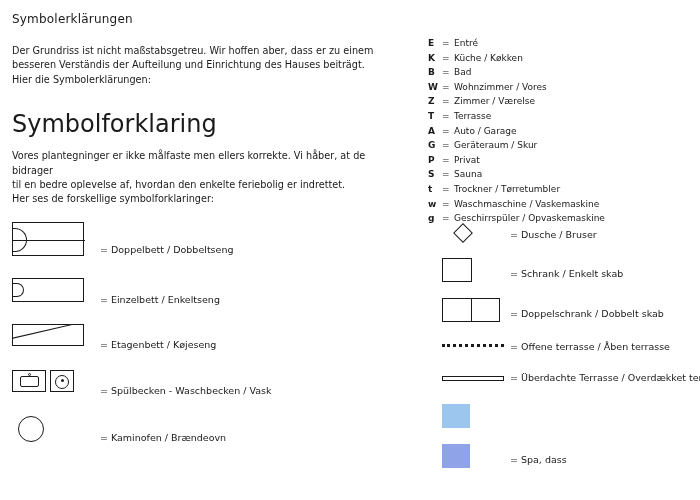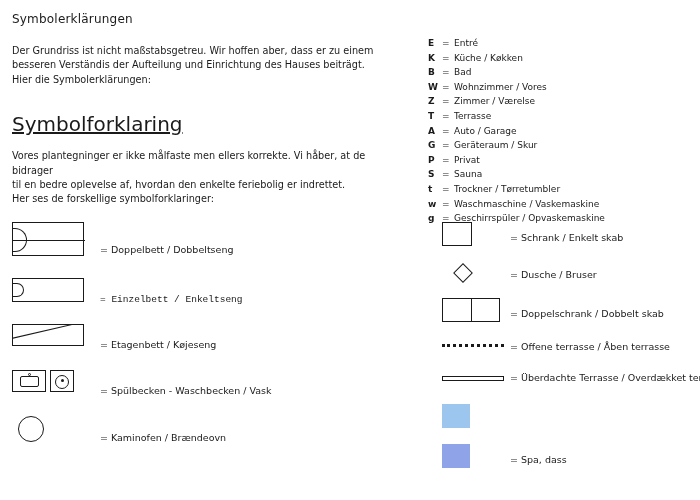--- a/index.html
+++ b/index.html
@@ -35,25 +35,24 @@
     line-height: 26px;
   }
   .para {
     font-size: 9.7px;
     line-height: 14.4px;
     margin: 12px 0 0 0;
     color: #1a1a1a;
   }
   .para .ln { display: block; }
   .title-dk {
-    font-size: 20px;
+    font-size: 24px;
     font-weight: normal;
     margin: 24px 0 0 0;
     line-height: 26px;
-    text-decoration: underline;
   }
 
   
   .legend-left {
     position: absolute;
     left: 12px;
     top: 222px;
     width: 400px;
   }
   .lrow {
@@ -305,21 +304,21 @@
       <div class="sym">
         <div class="bed-double"></div>
       </div>
       <div class="lbl" style="top:22px;">= Doppelbett / Dobbeltseng</div>
     </div>
 
     <div class="lrow" style="height:46px; margin-top:4px;">
       <div class="sym">
         <div class="bed-single"></div>
       </div>
-      <div class="lbl" style="top:16px;font-family:Liberation Mono, monospace;">= Einzelbett / Enkeltseng</div>
+      <div class="lbl" style="top:16px;">= Einzelbett / Enkeltseng</div>
     </div>
 
     <div class="lrow" style="height:46px;text-align:right;">
       <div class="sym">
         <div class="bunk"></div>
       </div>
       <div class="lbl" style="top:15px;">= Etagenbett / Køjeseng</div>
     </div>
 
     <div class="lrow" style="height:46px;">
@@ -410,34 +409,34 @@
     </div>
     <div class="abbr-row">
       <span class="abbr-key">g</span>
       <span class="abbr-eq">=</span>
       <span class="abbr-val">Geschirrspüler / Opvaskemaskine</span>
     </div>
   </div>
 
   <div class="legend-right">
 
+    <div class="rrow" style="height:36px;">
+      <div class="sym" style="left:28px; top:4px;">
+        <div class="shower"></div>
+      </div>
+      <div class="lbl" style="top:7px;">= Dusche / Bruser</div>
+    </div>
+
     <div class="rrow" style="height:40px;">
       <div class="sym" style="left:14px;">
         <div class="cab-single"></div>
       </div>
       <div class="lbl" style="top:10px;">= Schrank / Enkelt skab</div>
     </div>
 
-    <div class="rrow" style="height:36px;">
-      <div class="sym" style="left:28px; top:4px;">
-        <div class="shower"></div>
-      </div>
-      <div class="lbl" style="top:7px;">= Dusche / Bruser</div>
-    </div>
-
     <div class="rrow" style="height:40px;">
       <div class="sym" style="left:14px;">
         <div class="cab-double"></div>
       </div>
       <div class="lbl" style="top:10px;">= Doppelschrank / Dobbelt skab</div>
     </div>
 
     <div class="rrow" style="height:32px;">
       <div class="sym" style="left:14px; top:6px;">
         <div class="dotted-line"></div>

